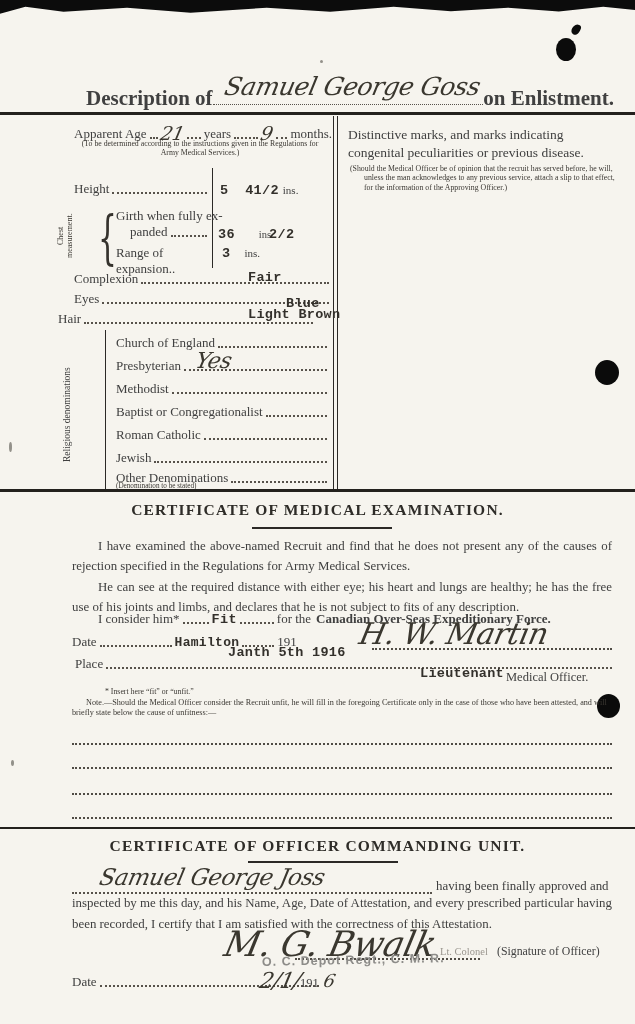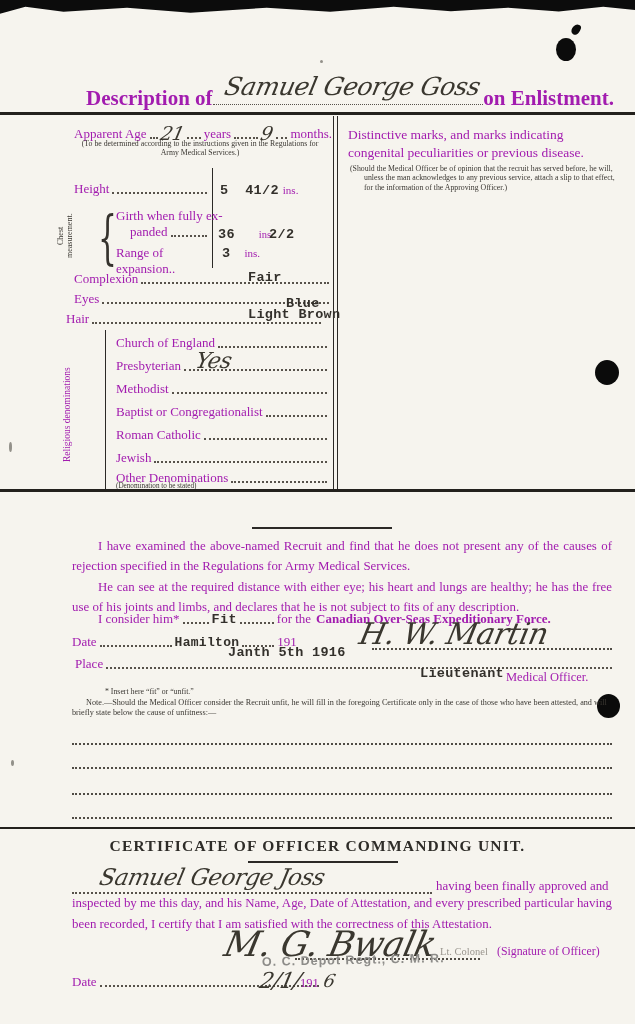--- a/index.html
+++ b/index.html
@@ -9,21 +9,21 @@
   .torn-top{position:absolute;top:0;left:0;width:635px;height:16px;background:#0c0c0c;
     clip-path:polygon(0 0,100% 0,100% 62%,95% 42%,88% 72%,80% 48%,71% 70%,62% 42%,52% 74%,42% 48%,30% 80%,20% 48%,10% 74%,4% 42%,0 86%);}
   .blob{position:absolute;background:#0b0b0b;border-radius:50%;}
   .speck{position:absolute;background:#6a665f;border-radius:50%;opacity:.7;}
   
   .rule-heavy{position:absolute;left:0;width:635px;height:3px;background:#23211d;}
   .rule-thin{position:absolute;background:#2b2926;}
   .vline{position:absolute;width:0;border-left:1.5px solid #2b2926;}
   .vline-double{position:absolute;width:3px;border-left:1.5px solid #2b2926;border-right:1.5px solid #2b2926;}
   
-  .print{font-family:"Liberation Serif",serif;color:#a21caf;font-size:13px;}
+  .print{font-family:"Liberation Serif",serif;color:#404040;font-size:13px;}
   .print-sm{font-family:Liberation Serif, serif;color:#3a3732;font-size:7.8px;line-height:9.3px;}
   .bold{font-weight:bold;}
   .typed{font-family:"Liberation Mono",monospace;font-weight:bold;color:#33302b;white-space:pre;letter-spacing:.3px;}
   .hand{font-family:"DejaVu Serif",serif;font-style:italic;color:#3a372f;display:inline-block;
         transform:skewX(-12deg);letter-spacing:-.5px;white-space:nowrap;}
   .cert-title{position:absolute;left:0;width:635px;text-align:center;font-weight:bold;
         font-size:15.5px;letter-spacing:1.2px;font-family:"Liberation Serif",serif;}
   
   .row{position:absolute;display:flex;align-items:flex-end;}
   .leader{flex:1 1 auto;height:0;border-bottom:2px dotted #57524b;margin:0 3px 3px 3px;}
@@ -108,21 +108,21 @@
     <span class="leader"></span>
   </div>
   <div class="abs typed" style="left:248px;top:270px;font-size:13.5px;">Fair</div>
 
   <div class="row" style="left:74px;top:291px;width:258px;">
     <span class="print">Eyes</span>
     <span class="leader"></span>
   </div>
   <div class="abs typed" style="left:286px;top:296px;font-size:13.5px;">Blue</div>
 
-  <div class="row" style="left:66px;top:311px;width:258px;">
+  <div class="row" style="left:58px;top:311px;width:258px;">
     <span class="print">Hair</span>
     <span class="leader"></span>
   </div>
   <div class="abs typed" style="left:248px;top:307px;font-size:13.5px;">Light Brown</div>
 
   <div class="abs print vtext" style="left:62px;top:360px;height:110px;width:26px;font-size:9.5px;line-height:11px;">Religious denominations</div>
   <div class="vline" style="left:105px;top:330px;height:160px;"></div>
 
   <div class="row" style="left:116px;top:335px;width:214px;">
     <span class="print">Church of England</span>
@@ -152,20 +152,21 @@
   <div class="row" style="left:116px;top:470px;width:214px;">
     <span class="print">Other Denominations</span>
     <span class="leader"></span>
   </div>
   <div class="abs print-sm" style="left:116px;top:482px;font-size:7.2px;">(Denomination to be stated)</div>
 
   <div class="abs print" style="left:348px;top:126px;width:264px;font-size:13.5px;line-height:17.5px;">Distinctive marks, and marks indicating congenital peculiarities or previous disease.</div>
   <div class="abs print-sm" style="left:350px;top:164px;width:258px;padding-left:14px;text-indent:-14px;">(Should the Medical Officer be of opinion that the recruit has served before, he will, unless the man acknowledges to any previous service, attach a slip to that effect, for the information of the Approving Officer.)</div>
 
   <div class="rule-heavy" style="top:489px;height:2.5px;"></div>
+  <div class="cert-title" style="top:501px;">CERTIFICATE OF MEDICAL EXAMINATION.</div>
   <div class="rule-thin" style="left:252px;top:527px;width:140px;height:1.6px;"></div>
 
   <div class="abs print" style="left:72px;top:537px;width:540px;font-size:12.9px;line-height:19.5px;text-indent:26px;text-align:justify;">I have examined the above-named Recruit and find that he does not present any of the causes of rejection specified in the Regulations for Army Medical Services.</div>
   <div class="abs print" style="left:72px;top:578px;width:540px;font-size:12.9px;line-height:19.5px;text-indent:26px;text-align:justify;">He can see at the required distance with either eye; his heart and lungs are healthy; he has the free use of his joints and limbs, and declares that he is not subject to fits of any description.</div>
 
   <div class="row" style="left:72px;top:611px;width:540px;">
     <span class="print" style="margin-left:26px;">I consider him*</span>
     <span class="leader-fixed" style="width:26px;"></span>
     <span class="typed" style="font-size:13.5px;">Fit</span>
     <span class="leader-fixed" style="width:34px;"></span>

